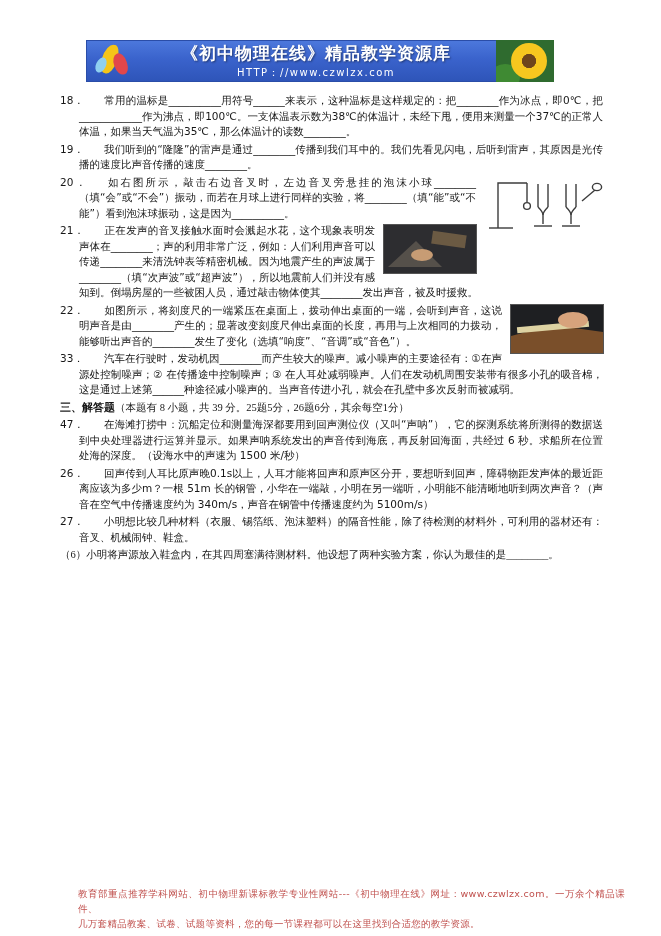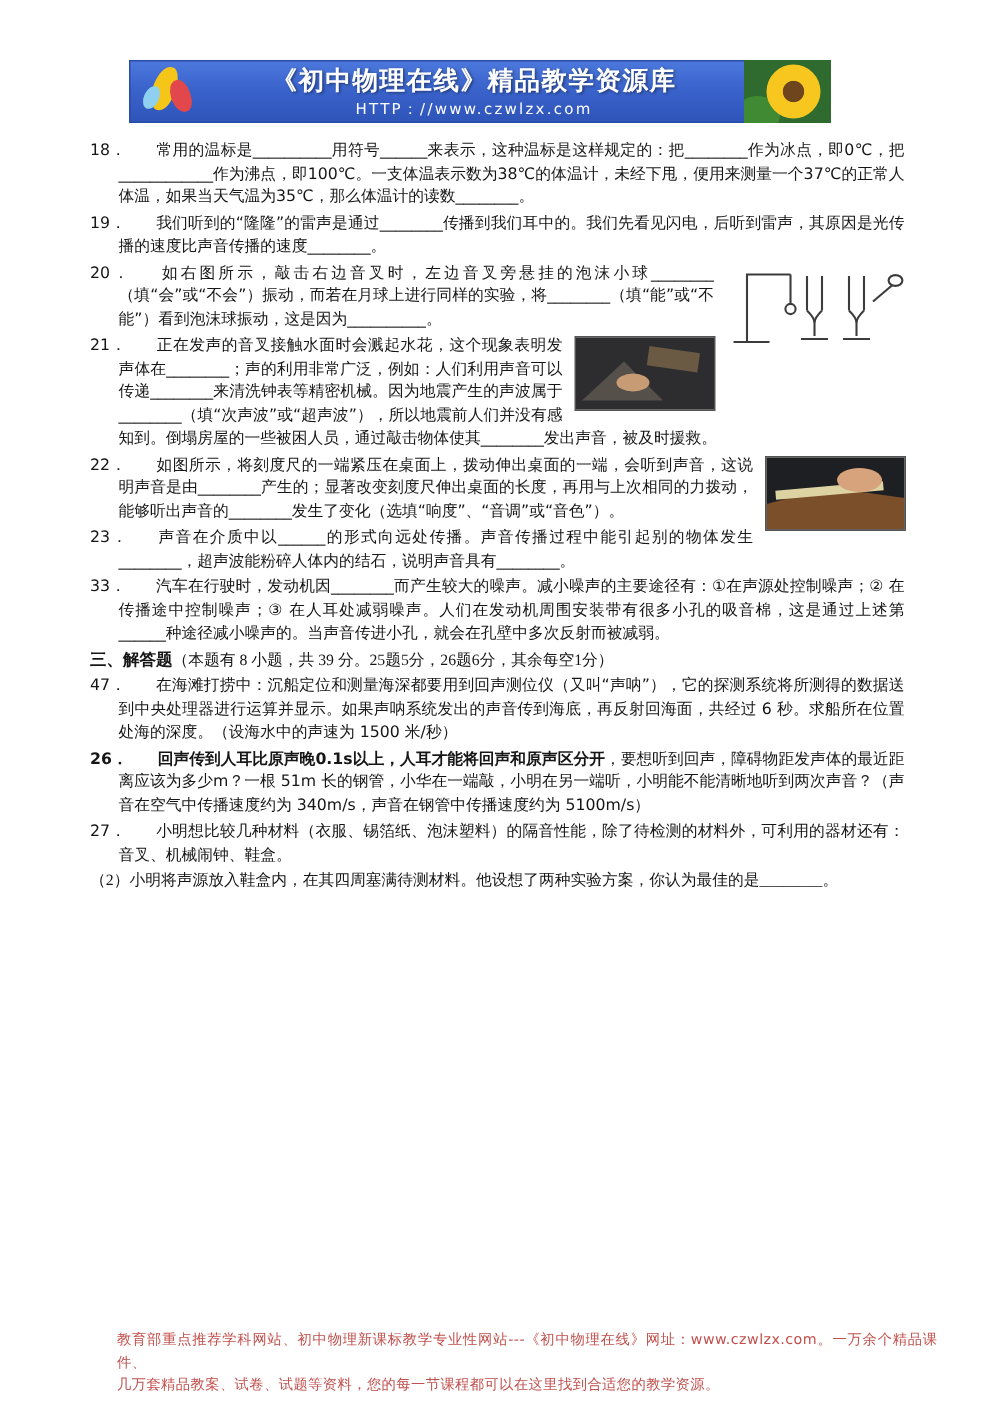--- a/index.html
+++ b/index.html
@@ -26,21 +26,21 @@
   .sunflower .leaf{position:absolute;left:-6px;bottom:-8px;width:30px;height:26px;background:#3f8a33;border-radius:50%;}
   .sunflower .petals{position:absolute;right:7px;top:3px;width:36px;height:36px;border-radius:50%;
           background:radial-gradient(circle at 50% 50%, #6e451c 0 27%, #f7c71f 29% 72%, rgba(247,199,31,0) 74%);}
 
   
   .content{position:absolute;left:60px;top:93px;width:543px;}
   p.q{margin:0 0 2px;font-size:10.5px;line-height:15.5px;text-align:justify;
       padding-left:19px;text-indent:-19px;}
   p.plain{margin:0 0 2px;font-size:10.5px;line-height:15.5px;text-align:justify;font-family:Liberation Serif, serif;}
   .qnum{margin-right:20px;}
-  .bold{font-weight:bold;}
+  .bold{font-weight:normal;}
   .heading-label{font-weight:bold;font-size:11px;}
   .sp-q25{margin-bottom:46px;}
   .sp-q26{margin-bottom:62px;}
 
   
   .fig{float:right;margin:2px 0 3px 9px;text-indent:0;}
   .fig svg{display:block;}
   .photo{background:#2a2b2e;outline:1px solid #555;}
 
   
@@ -108,32 +108,31 @@
 
     <p class="q"><span class="fig photo">
           <svg width="92" height="48" viewBox="0 0 92 48">
         <rect width="92" height="48" fill="#1e1f22"></rect>
         <polygon points="0,48 92,48 92,27 42,20 0,31" fill="#7a4f2a"></polygon>
         <rect x="6" y="19" width="72" height="6" fill="#ddd2a2" transform="rotate(-5 42 22)"></rect>
         <ellipse cx="62" cy="15" rx="15" ry="8" fill="#d7a37c"></ellipse>
       </svg>
         </span><span class="qnum">22．</span><span>如图所示，将刻度尺的一端紧压在桌面上，拨动伸出桌面的一端，会听到声音，这说明声音是由________产生的；显著改变刻度尺伸出桌面的长度，再用与上次相同的力拨动，能够听出声音的________发生了变化（选填“响度”、“音调”或“音色”）。</span></p>
 
-    <p class="q"><span class="qnum">23．</span><span>声音在介质中以______的形式向远处传播。声音传播过程中能引起别的物体发生________，超声波能粉碎人体内的结石，说明声音具有________。</span></p>
 
     <p class="q"><span class="qnum">33．</span><span>汽车在行驶时，发动机因________而产生较大的噪声。减小噪声的主要途径有：①在声源处控制噪声；② 在传播途中控制噪声；③ 在人耳处减弱噪声。人们在发动机周围安装带有很多小孔的吸音棉，这是通过上述第______种途径减小噪声的。当声音传进小孔，就会在孔壁中多次反射而被减弱。</span></p>
 
     <p class="plain"><span class="heading-label">三、解答题</span><span>（本题有 8 小题，共 39 分。25题5分，26题6分，其余每空1分）</span></p>
 
     <p class="q sp-q25"><span class="qnum">47．</span><span>在海滩打捞中：沉船定位和测量海深都要用到回声测位仪（又叫“声呐”），它的探测系统将所测得的数据送到中央处理器进行运算并显示。如果声呐系统发出的声音传到海底，再反射回海面，共经过 6 秒。求船所在位置处海的深度。（设海水中的声速为 1500 米/秒）</span></p>
 
     <p class="q sp-q26"><span class="qnum bold">26．</span><span class="bold">回声传到人耳比原声晚0.1s以上，人耳才能将回声和原声区分开</span><span>，要想听到回声，障碍物距发声体的最近距离应该为多少m？一根 51m 长的钢管，小华在一端敲，小明在另一端听，小明能不能清晰地听到两次声音？（声音在空气中传播速度约为 340m/s，声音在钢管中传播速度约为 5100m/s）</span></p>
 
     <p class="q"><span class="qnum">27．</span><span>小明想比较几种材料（衣服、锡箔纸、泡沫塑料）的隔音性能，除了待检测的材料外，可利用的器材还有：音叉、机械闹钟、鞋盒。</span></p>
-    <p class="plain">（2）小明将声源放入鞋盒内，在其四周塞满待测材料。他设想了两种实验方案，你认为最佳的是________。</p>
+    <p class="plain">（6）小明将声源放入鞋盒内，在其四周塞满待测材料。他设想了两种实验方案，你认为最佳的是________。</p>
 
   </div>
 
   <div class="footer">
     <div>教育部重点推荐学科网站、初中物理新课标教学专业性网站---《初中物理在线》网址：www.czwlzx.com。一万余个精品课件、</div>
     <div>几万套精品教案、试卷、试题等资料，您的每一节课程都可以在这里找到合适您的教学资源。</div>
   </div>
 
 </div>
 

